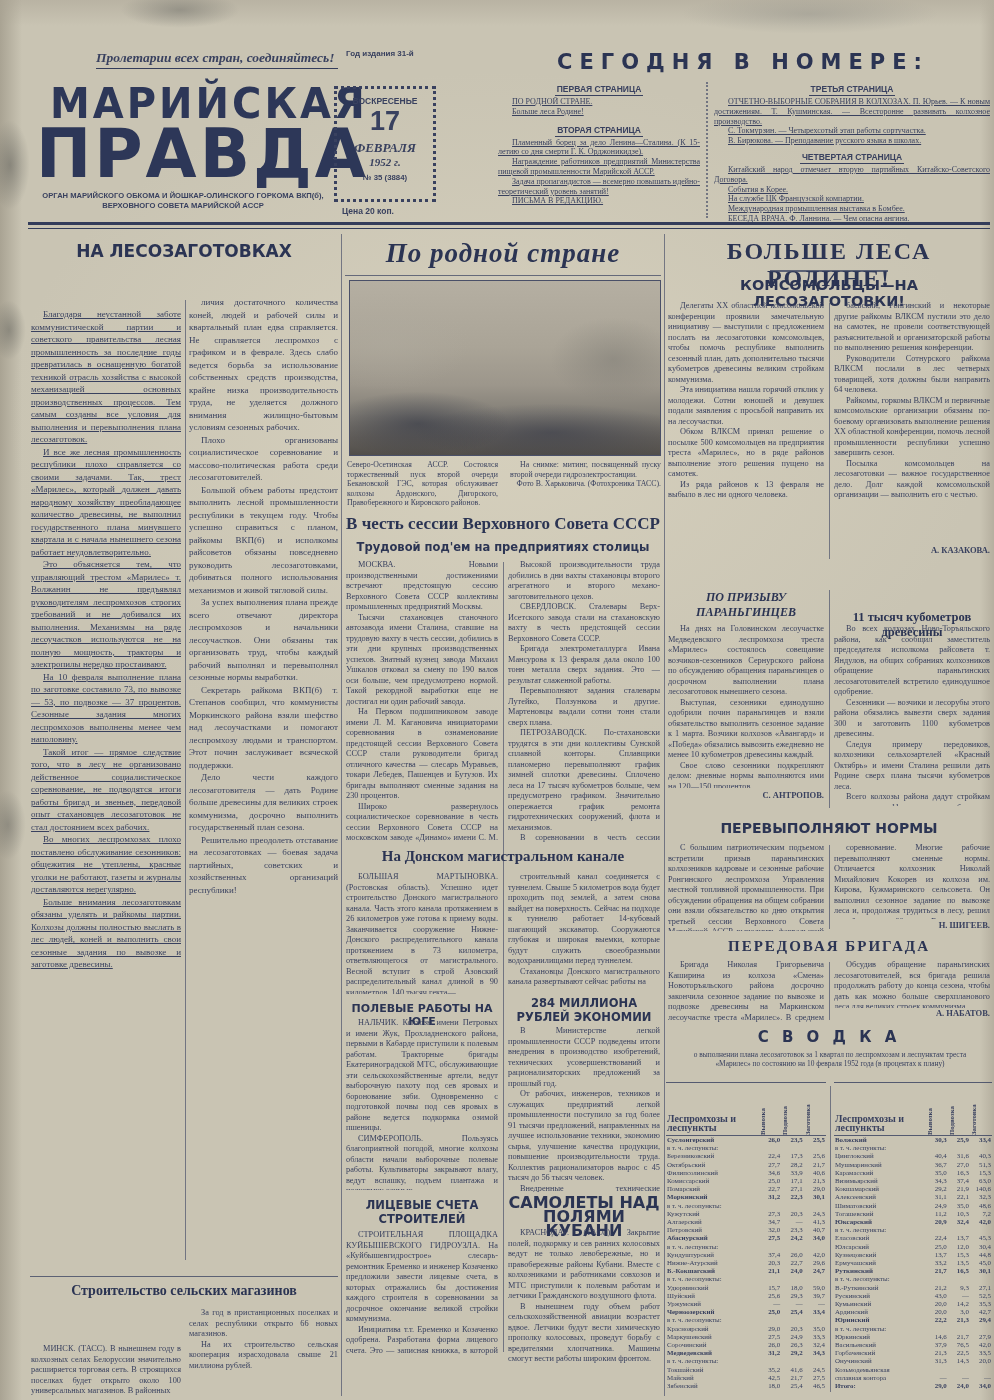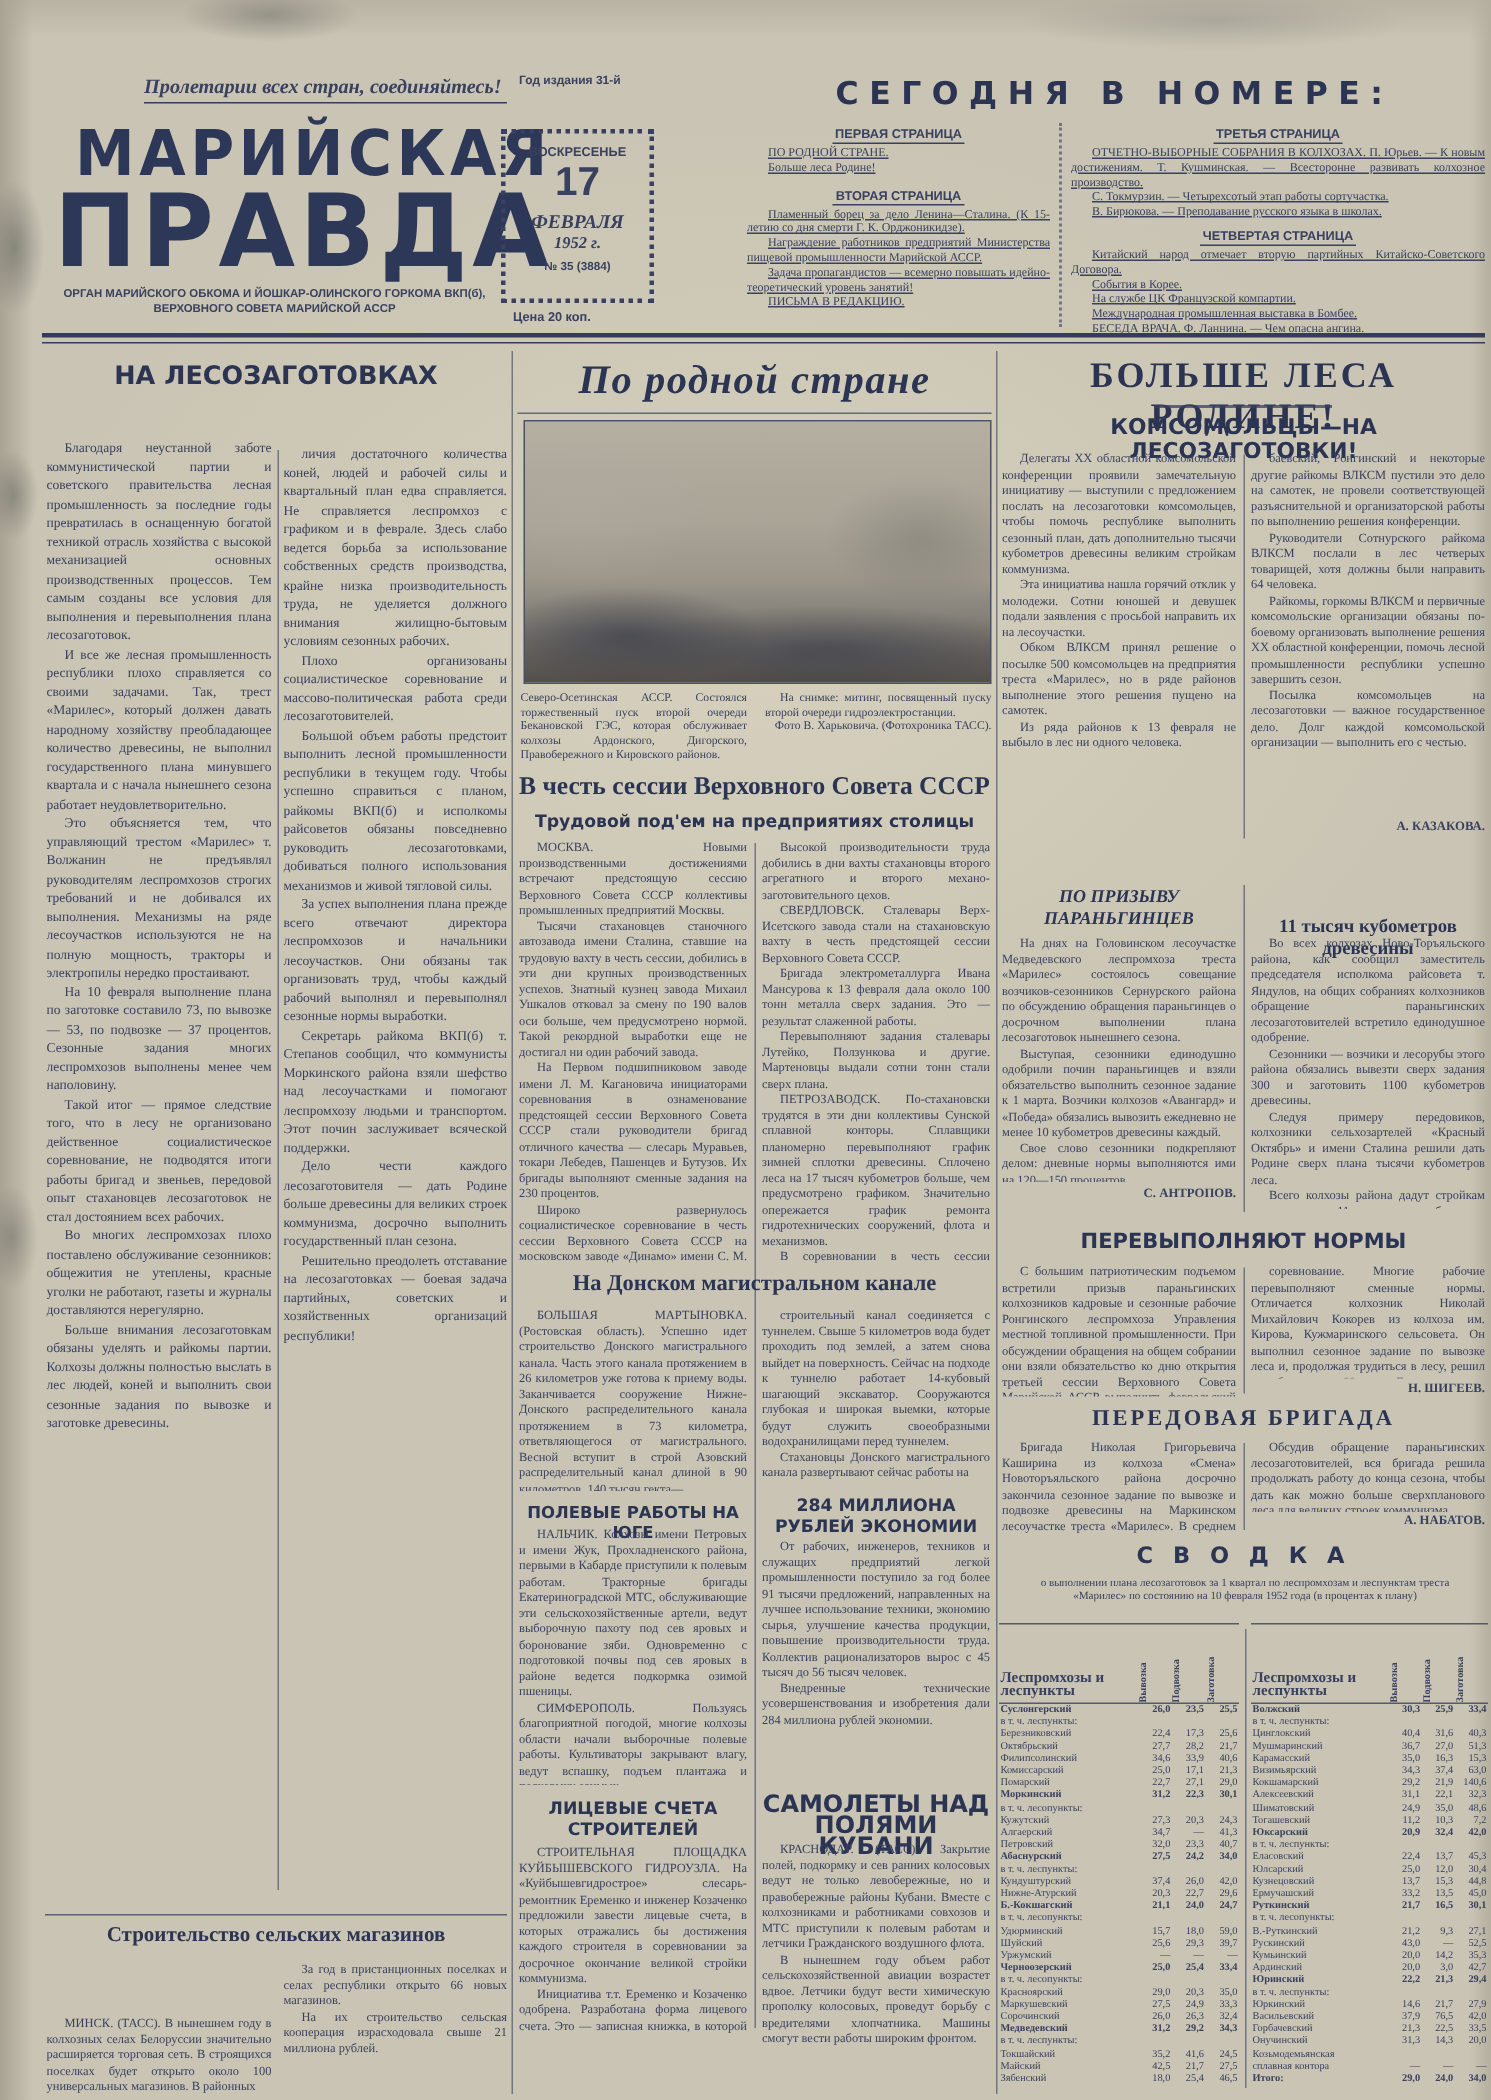--- a/index.html
+++ b/index.html
@@ -127,21 +127,21 @@
 
 <div class="abs thick" style="left:28px;top:222px;width:962px;height:3px;"></div>
 <div class="abs thick" style="left:28px;top:228px;width:962px;height:1px;"></div>
 
 <div class="abs rule-v" style="left:341px;top:234px;height:1162px;"></div>
 <div class="abs rule-v" style="left:664px;top:234px;height:1162px;"></div>
 
 <div class="abs center headline-sans" style="left:28px;top:240px;width:312px;font-size:17px;line-height:23px;">
   <div>НА ЛЕСОЗАГОТОВКАХ</div>
 </div>
-<div class="abs jtext big-j" style="left:31px;top:292px;width:150px;height:968px;">
+<div class="abs jtext big-j" style="left:31px;top:308px;width:150px;height:968px;text-decoration:underline;">
     <p>Благодаря неустанной заботе коммунистической партии и советского правительства лесная промышленность за последние годы превратилась в оснащенную богатой техникой отрасль хозяйства с высокой механизацией основных производственных процессов. Тем самым созданы все условия для выполнения и перевыполнения плана лесозаготовок.</p>
     <p>И все же лесная промышленность республики плохо справляется со своими задачами. Так, трест «Марилес», который должен давать народному хозяйству преобладающее количество древесины, не выполнил государственного плана минувшего квартала и с начала нынешнего сезона работает неудовлетворительно.</p>
     <p>Это объясняется тем, что управляющий трестом «Марилес» т. Волжанин не предъявлял руководителям леспромхозов строгих требований и не добивался их выполнения. Механизмы на ряде лесоучастков используются не на полную мощность, тракторы и электропилы нередко простаивают.</p>
     <p>На 10 февраля выполнение плана по заготовке составило 73, по вывозке — 53, по подвозке — 37 процентов. Сезонные задания многих леспромхозов выполнены менее чем наполовину.</p>
     <p>Такой итог — прямое следствие того, что в лесу не организовано действенное социалистическое соревнование, не подводятся итоги работы бригад и звеньев, передовой опыт стахановцев лесозаготовок не стал достоянием всех рабочих.</p>
     <p>Во многих леспромхозах плохо поставлено обслуживание сезонников: общежития не утеплены, красные уголки не работают, газеты и журналы доставляются нерегулярно.</p>
     <p>Больше внимания лесозаготовкам обязаны уделять и райкомы партии. Колхозы должны полностью выслать в лес людей, коней и выполнить свои сезонные задания по вывозке и заготовке древесины.</p>
   </div>
 <div class="abs rule-v" style="left:185px;top:300px;height:960px;"></div>
 <div class="abs jtext big-j" style="left:189px;top:296px;width:149px;height:968px;">
@@ -206,20 +206,21 @@
   </div>
 
 <div class="abs center headline-sans" style="left:344px;top:1198px;width:156px;font-size:11.5px;line-height:14px;">ЛИЦЕВЫЕ СЧЕТА СТРОИТЕЛЕЙ</div>
 <div class="abs jtext" style="left:346px;top:1230px;width:152px;height:126px;">
     <p>СТРОИТЕЛЬНАЯ ПЛОЩАДКА КУЙБЫШЕВСКОГО ГИДРОУЗЛА. На «Куйбышевгидрострое» слесарь-ремонтник Еременко и инженер Козаченко предложили завести лицевые счета, в которых отражались бы достижения каждого строителя в соревновании за досрочное окончание великой стройки коммунизма.</p>
     <p>Инициатива т.т. Еременко и Козаченко одобрена. Разработана форма лицевого счета. Это — записная книжка, в которой отмечается стахановская выработка строителей.</p>
   </div>
 
 <div class="abs center headline-sans" style="left:506px;top:996px;width:156px;font-size:11.5px;line-height:14px;">284 МИЛЛИОНА РУБЛЕЙ ЭКОНОМИИ</div>
 <div class="abs jtext" style="left:508px;top:1026px;width:152px;height:166px;">
+    <p>В Министерстве легкой промышленности СССР подведены итоги внедрения в производство изобретений, технических усовершенствований и рационализаторских предложений за прошлый год.</p>
     <p>От рабочих, инженеров, техников и служащих предприятий легкой промышленности поступило за год более 91 тысячи предложений, направленных на лучшее использование техники, экономию сырья, улучшение качества продукции, повышение производительности труда. Коллектив рационализаторов вырос с 45 тысяч до 56 тысяч человек.</p>
     <p>Внедренные технические усовершенствования и изобретения дали 284 миллиона рублей экономии.</p>
   </div>
 
 <div class="abs center headline-sans" style="left:506px;top:1196px;width:156px;font-size:16px;line-height:14px;">САМОЛЕТЫ НАД ПОЛЯМИ КУБАНИ</div>
 <div class="abs jtext" style="left:508px;top:1228px;width:152px;height:140px;">
     <p>КРАСНОДАР. (ТАСС). Закрытие полей, подкормку и сев ранних колосовых ведут не только левобережные, но и правобережные районы Кубани. Вместе с колхозниками и работниками совхозов и МТС приступили к полевым работам и летчики Гражданского воздушного флота.</p>
     <p>В нынешнем году объем работ сельскохозяйственной авиации возрастет вдвое. Летчики будут вести химическую прополку колосовых, проведут борьбу с вредителями хлопчатника. Машины смогут вести работы широким фронтом.</p>
   </div>
 

